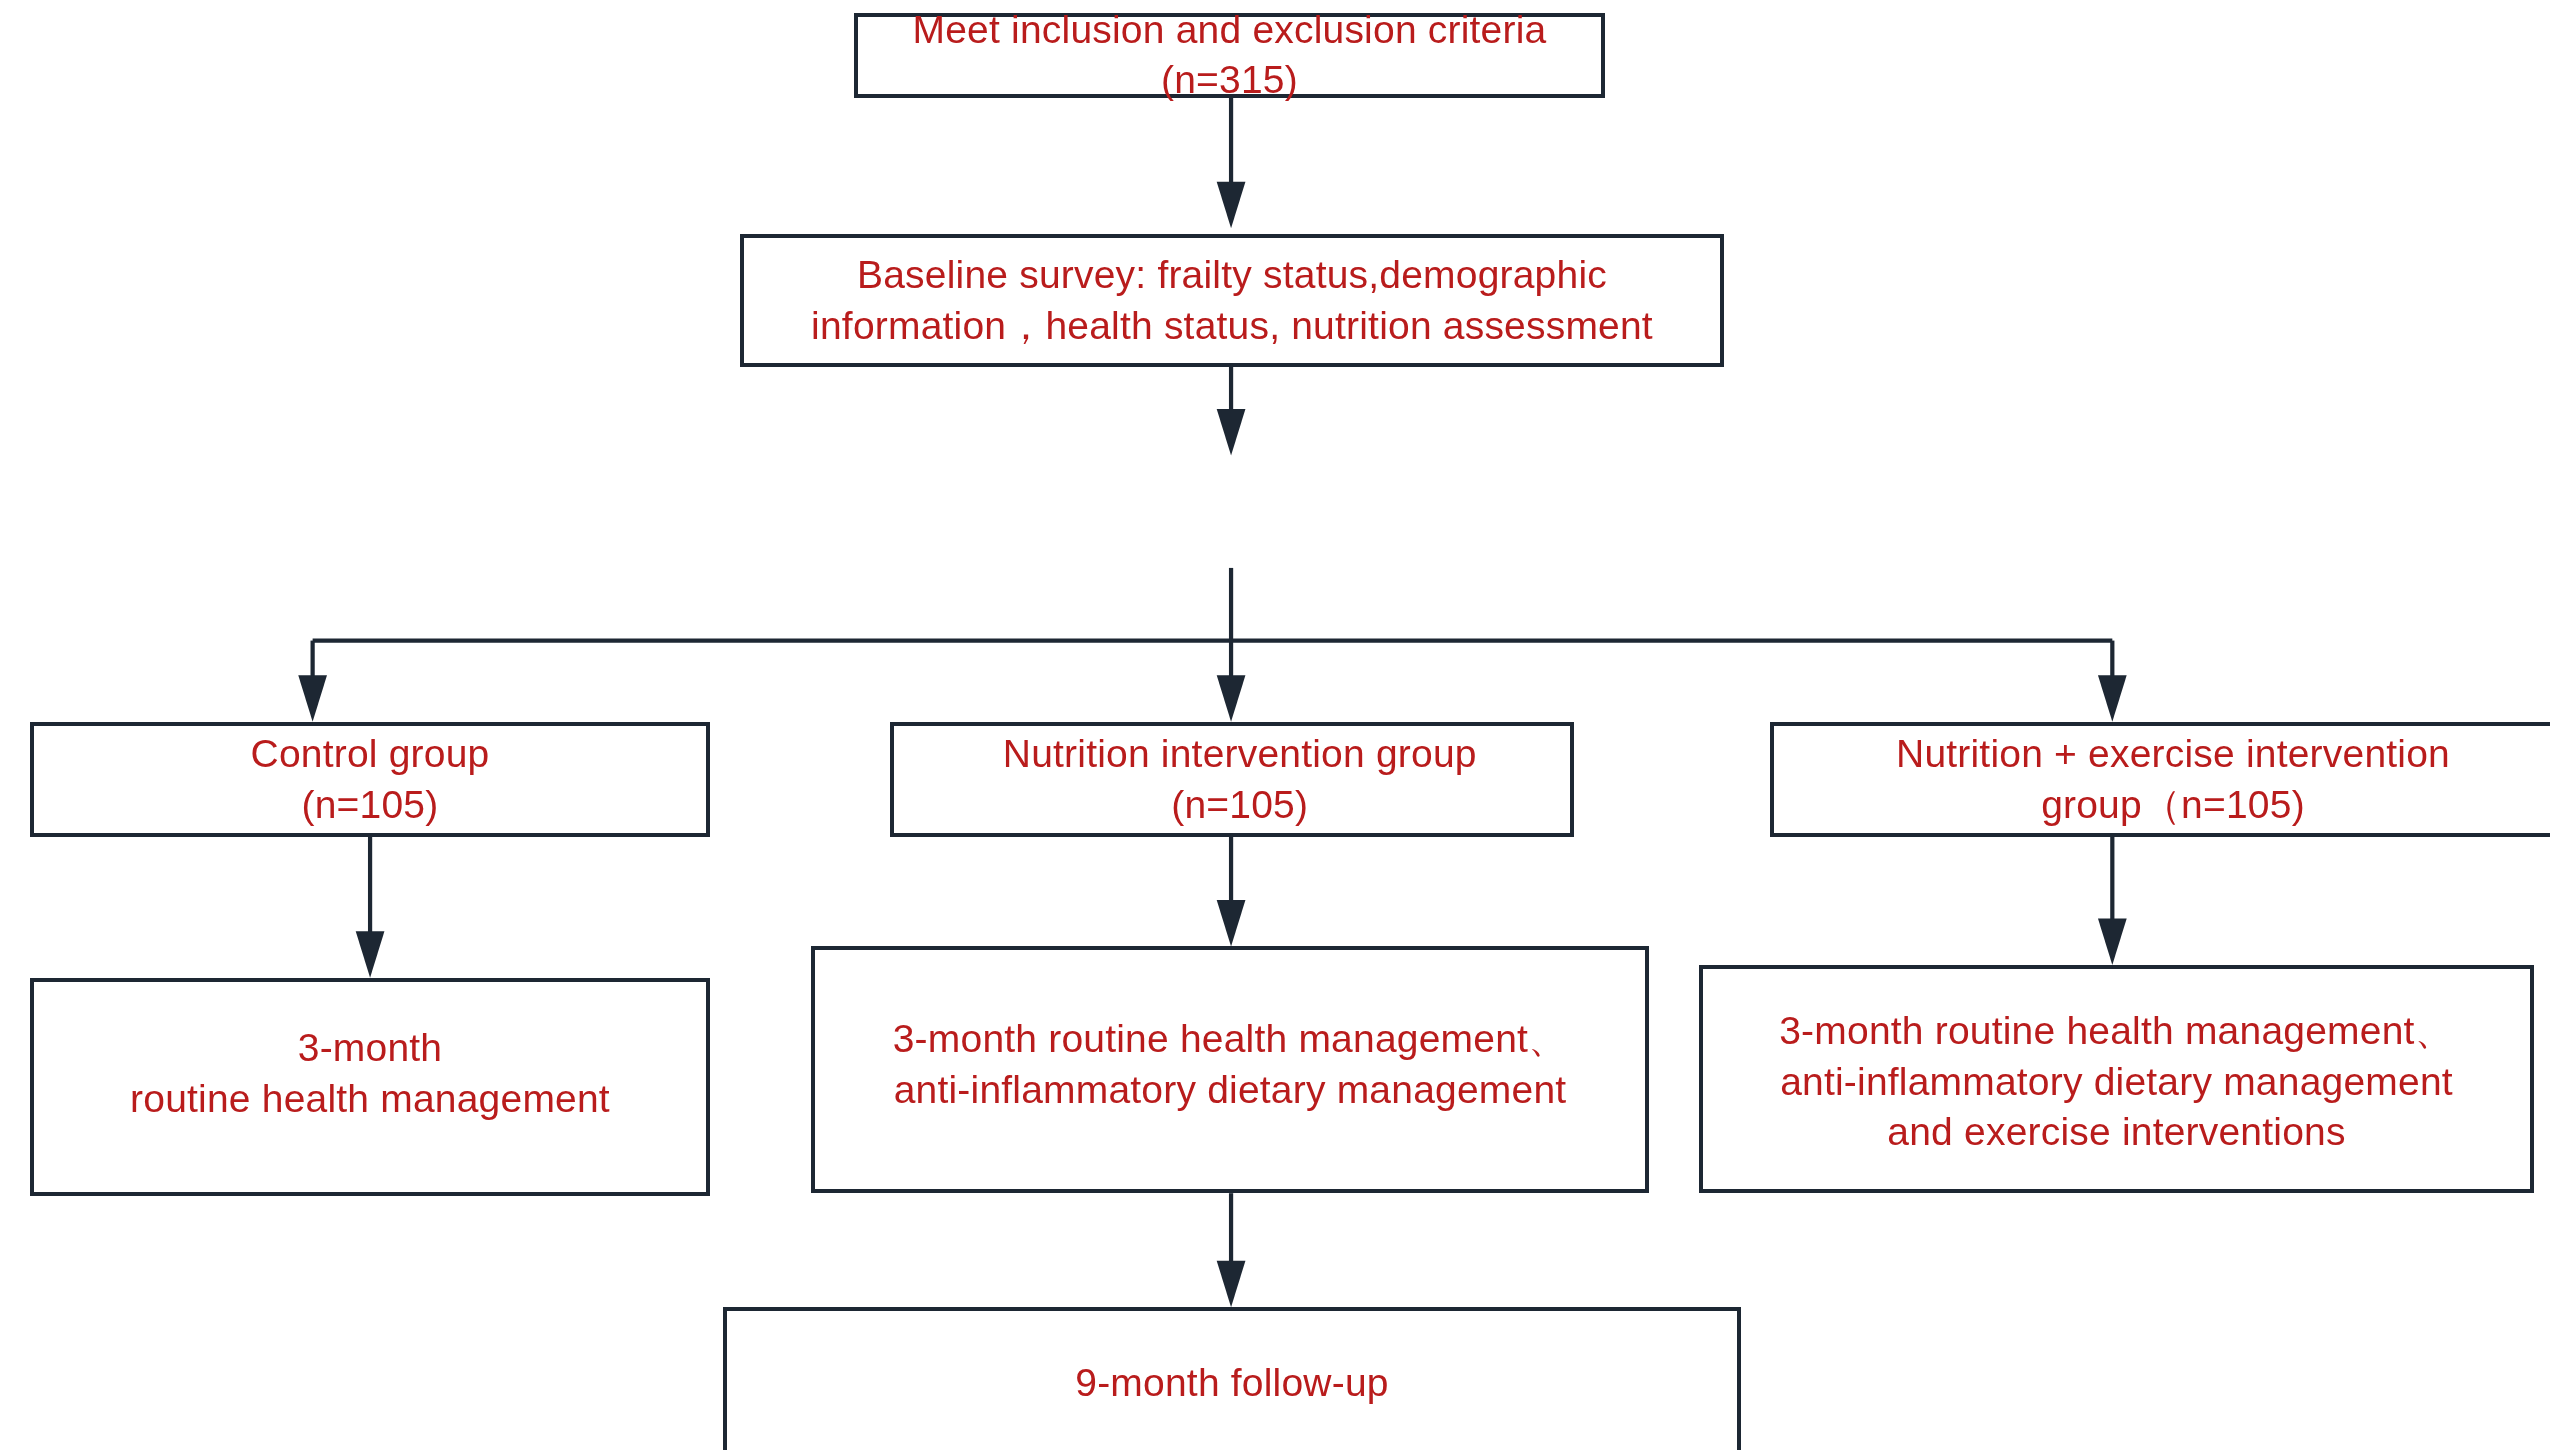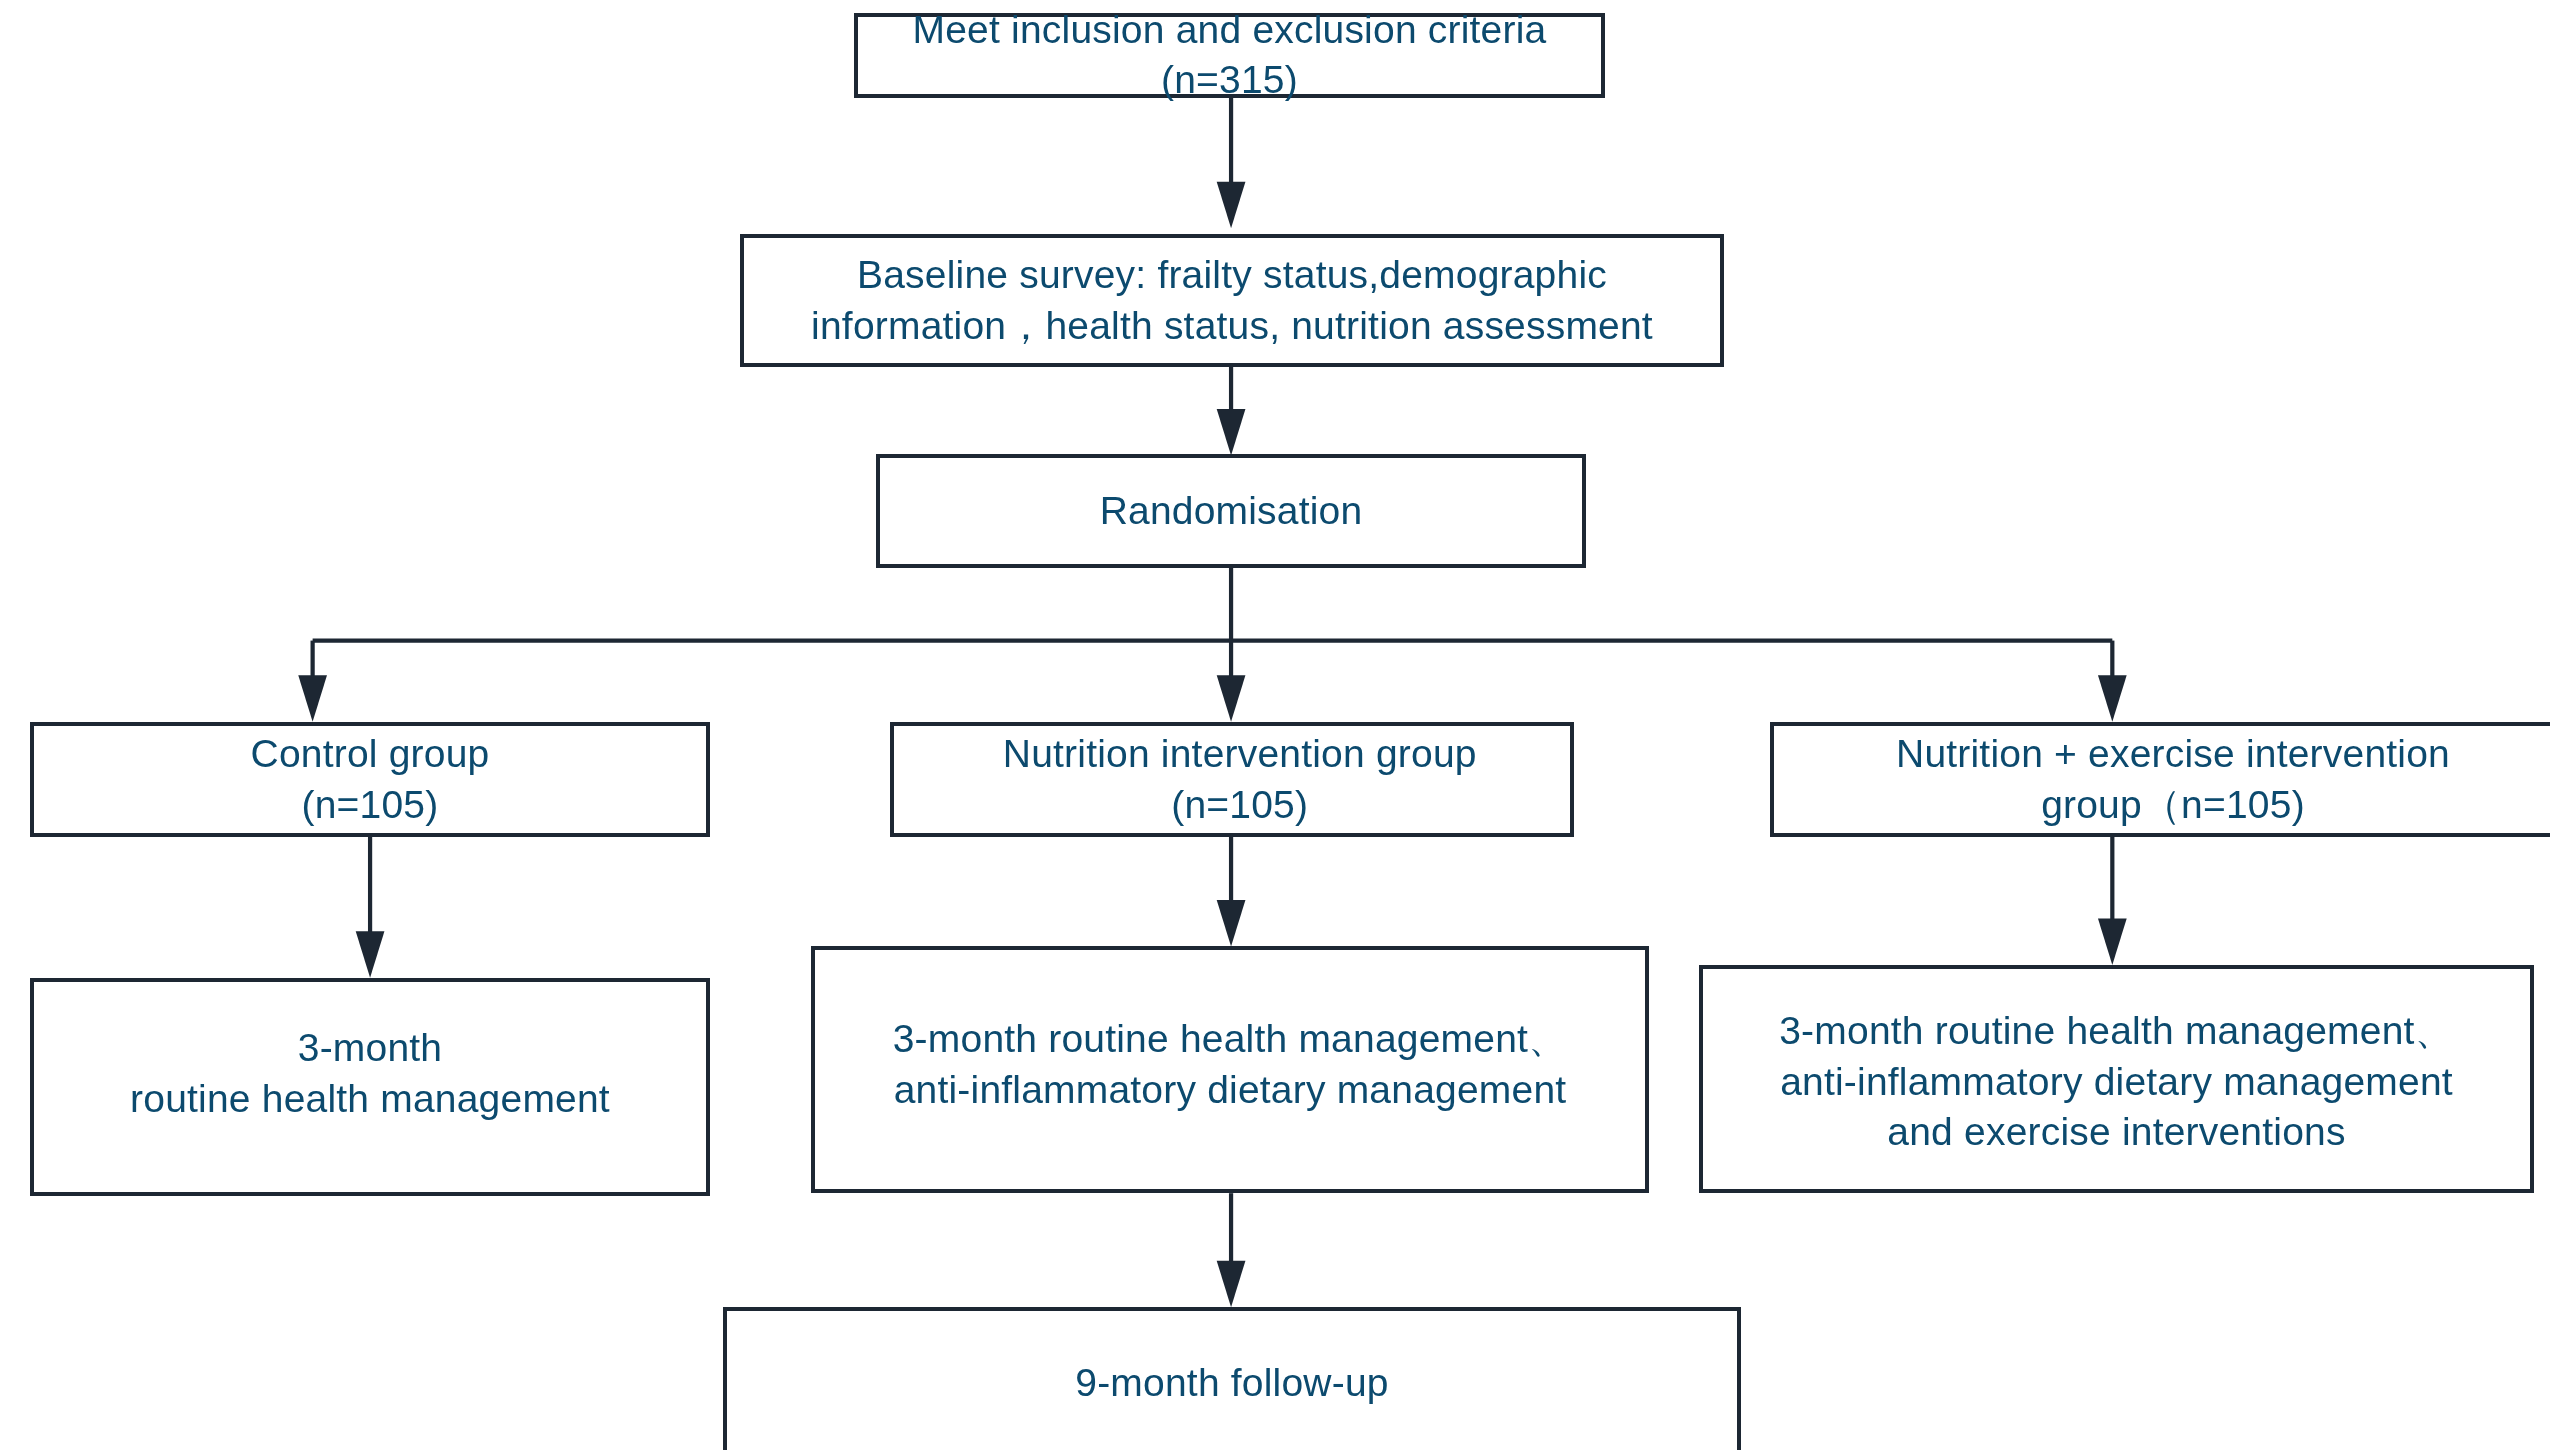--- a/index.html
+++ b/index.html
@@ -19,21 +19,21 @@
   }
   .node {
     position: absolute;
     box-sizing: border-box;
     border: 4.2px solid #1d2733;
     background: #ffffff;
     display: flex;
     align-items: center;
     justify-content: center;
     text-align: center;
-    color: #0c4a6e;
+    color: #b91c1c;
     font-size: 39px;
     line-height: 1.30;
     letter-spacing: 0.2px;
     white-space: pre-line;
     padding: 0 8.5px;
   }
   .node.align-top {
     align-items: flex-start;
   }
   .node-text {
@@ -119,23 +119,20 @@
   <div class="node" style="left:854px; top:12.7px; width:751px; height:85px;">
     <span class="node-text">Meet inclusion and exclusion criteria
 (n=315)</span>
   </div>
 
   <div class="node" style="left:740px; top:226px; width:984px; height:133px;margin-top:8px;">
     <span class="node-text">Baseline survey: frailty status,demographic
 information，health status, nutrition assessment</span>
   </div>
 
-  <div class="node" style="left:876px; top:454px; width:710px; height:114px;">
-    <span class="node-text">Randomisation</span>
-  </div>
 
   <div class="node" style="left:30px; top:722px; width:680px; height:115px;">
     <span class="node-text">Control group
 (n=105)</span>
   </div>
 
   <div class="node" style="left:890px; top:722px; width:684px; height:115px;padding-left:24px;">
     <span class="node-text">Nutrition intervention group
 (n=105)</span>
   </div>

